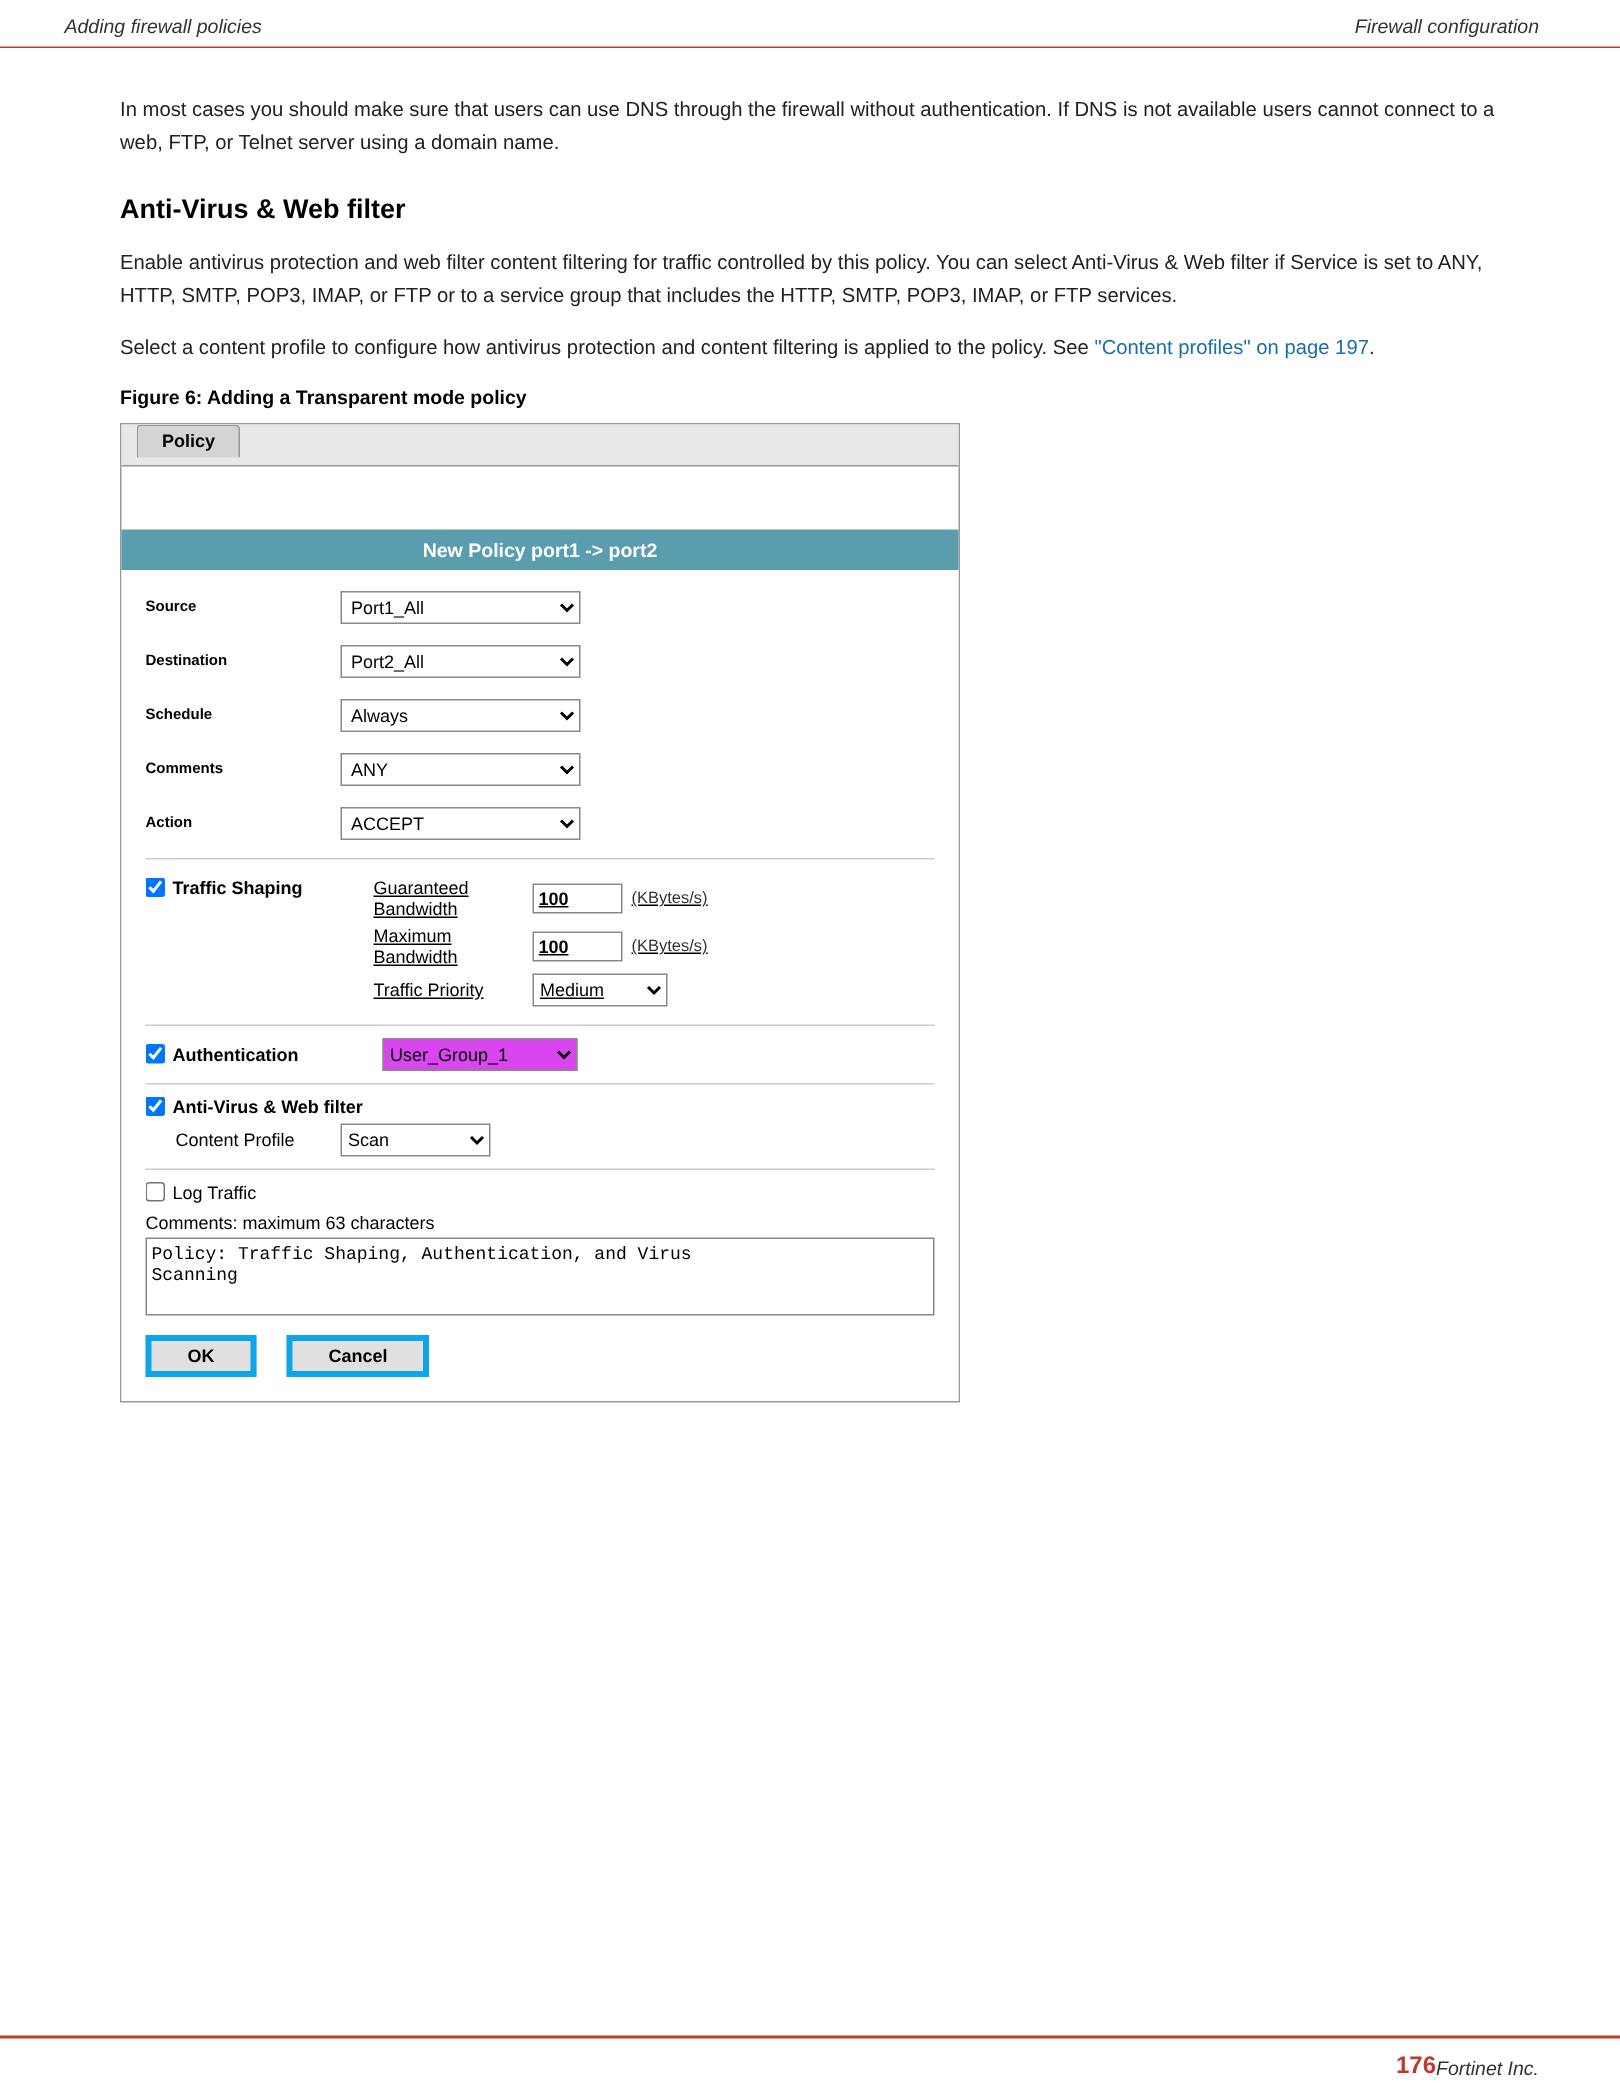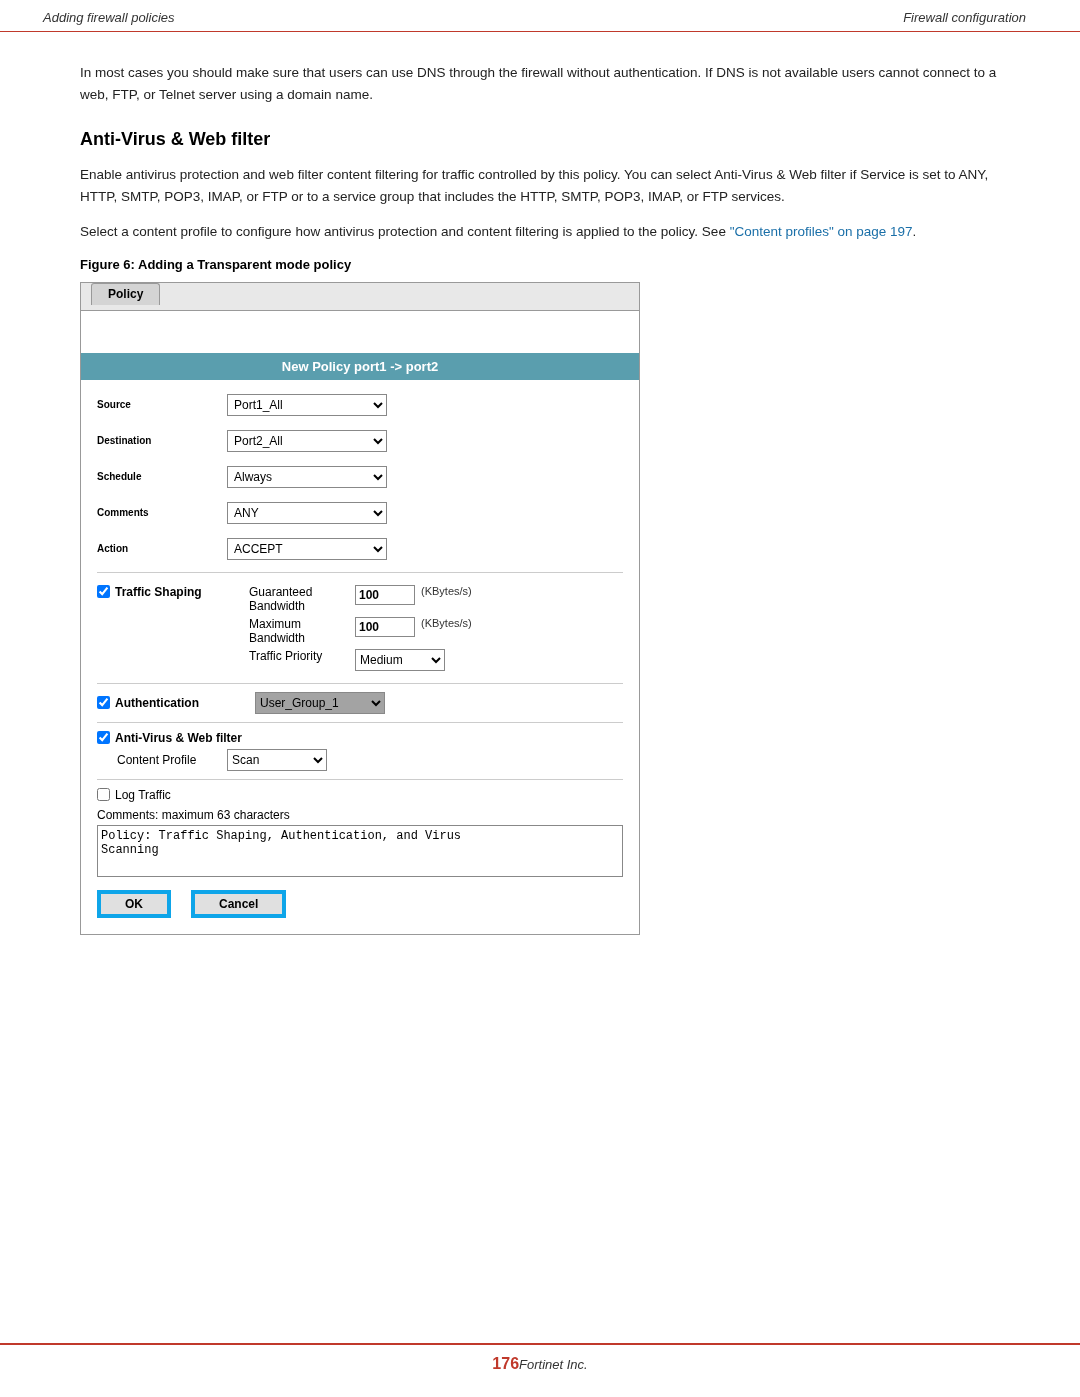--- a/index.html
+++ b/index.html
@@ -170,22 +170,23 @@
     }
 
     .shaping-fields {
       display: flex;
       flex-direction: column;
       gap: 4px;
     }
 
     .shaping-row {
       display: flex;
-      align-items: flex-start;
+      align-items: center;
       gap: 6px;
+      text-decoration: underline;
     }
 
     .shaping-label {
       font-size: 12px;
       width: 100px;
       flex-shrink: 0;
     }
 
     .shaping-input {
       font-size: 12px;
@@ -212,21 +213,21 @@
     
     .auth-section {
       display: flex;
       align-items: center;
       margin-bottom: 4px;
     }
 
     .auth-select {
       font-size: 12px;
       border: 1px solid #888;
-      background: #a3a3a3;
+      background: #d946ef;
       width: 130px;
       height: 22px;
       margin-left: 6px;
     }
 
     
     .av-section {
       margin-bottom: 4px;
     }
 
@@ -304,25 +305,25 @@
       padding: 3px 24px;
       border: 4px solid #0ea5e9;
       background: #e0e0e0;
       cursor: pointer;
       min-width: 60px;
     }
 
     
     .page-footer {
       position: absolute;
-      bottom: 14px;
+      bottom: 0;
       left: 0;
       right: 0;
       display: flex;
-      justify-content: center;
+      justify-content: flex-end;
       align-items: center;
       padding: 10px 54px;
       border-top: 2px solid #c0392b;
     }
 
     .page-number {
       font-size: 16px;
       font-weight: bold;
       color: #c0392b;
     }

